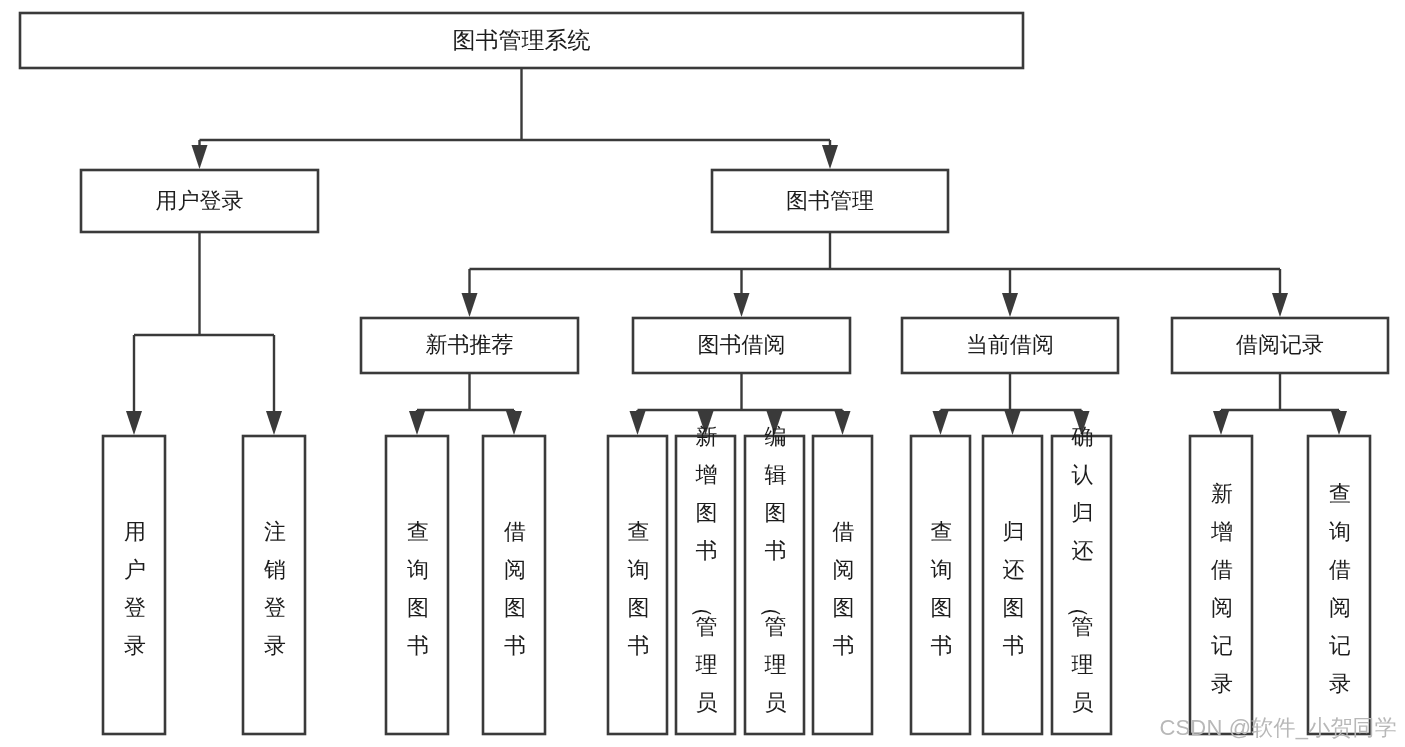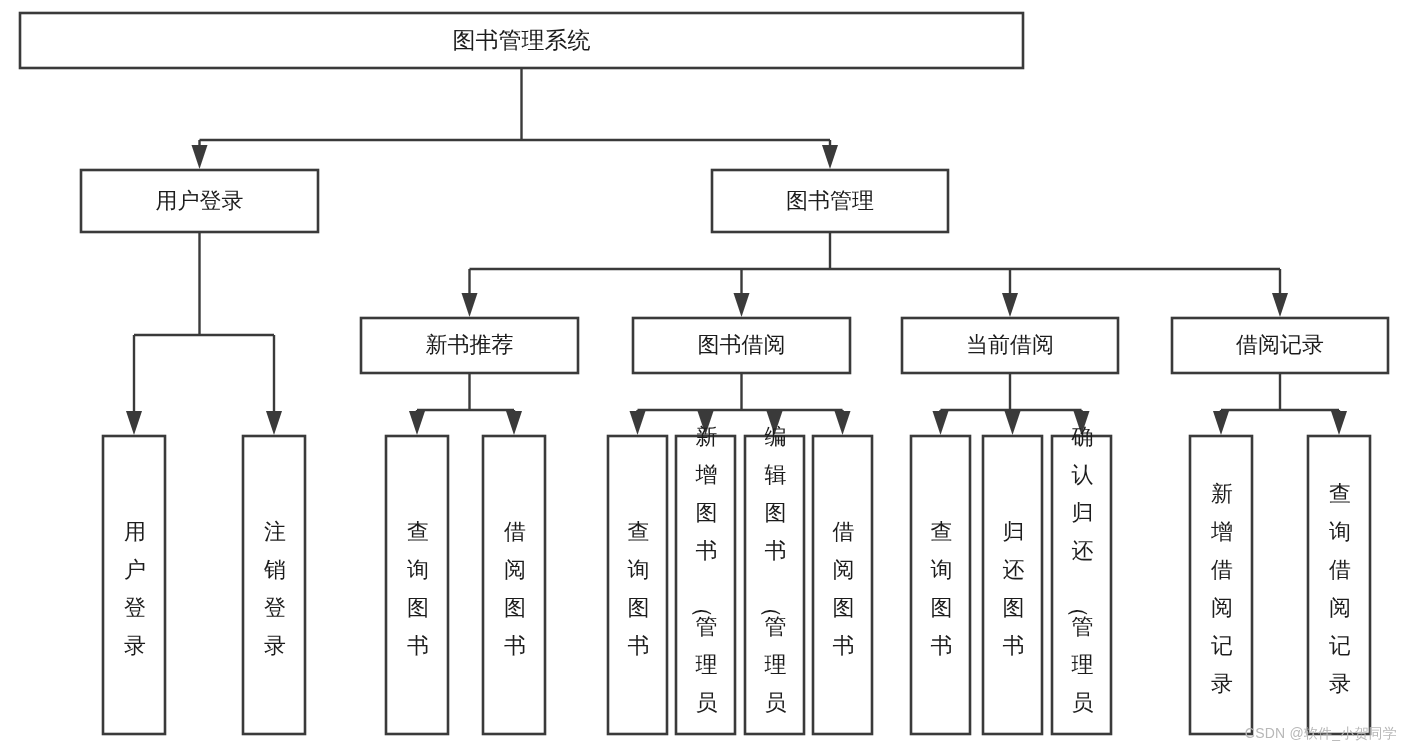--- a/index.html
+++ b/index.html
@@ -56,21 +56,21 @@
     text-anchor: middle;
   }
   .root-label {
     font-size: 23px;
   }
   .watermark {
     position: absolute;
     right: 8px;
     bottom: 4px;
     font-family: "Liberation Sans", "DejaVu Sans", sans-serif;
-    font-size: 14px;
+    font-size: 22px;
     color: #b8b8b8;
     white-space: nowrap;
     letter-spacing: 0.2px;
     pointer-events: none;
   }
 </style>
 </head>
 <body>
 
 <div id="diagram-root">

